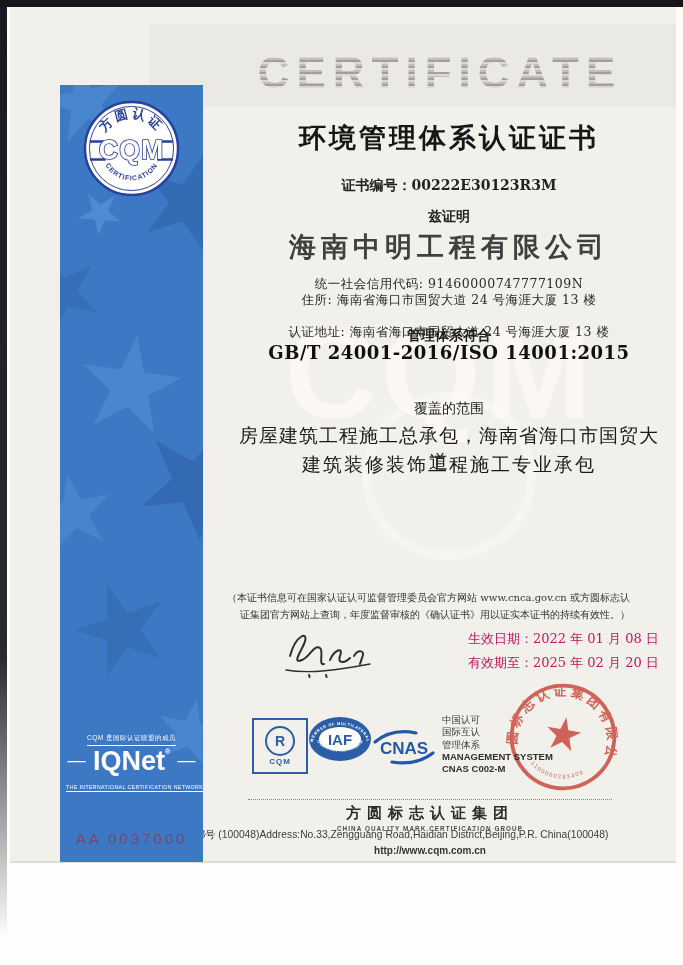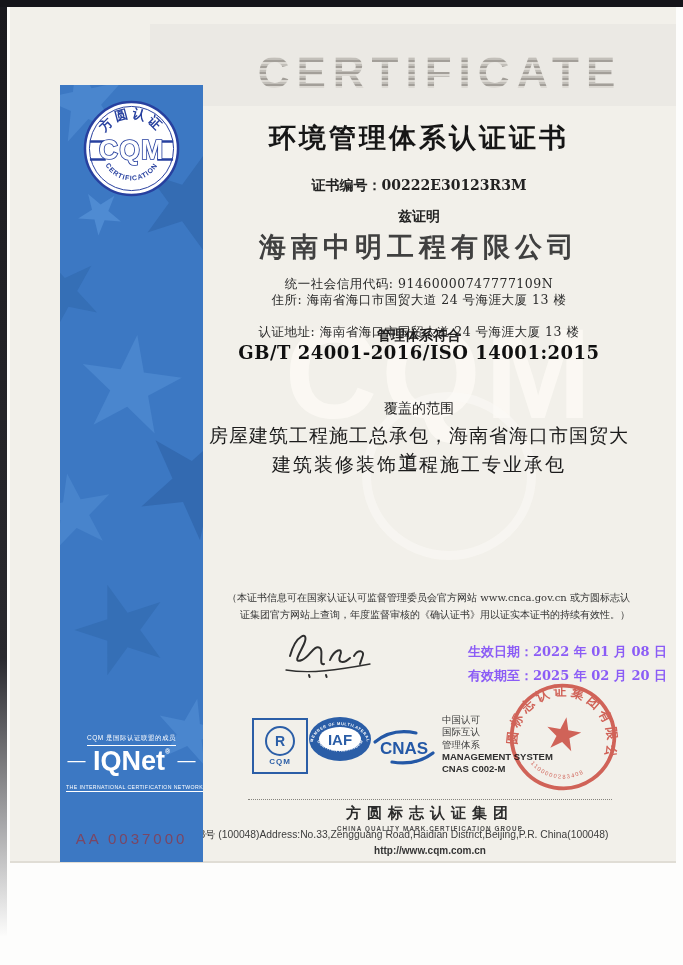--- a/index.html
+++ b/index.html
@@ -32,38 +32,38 @@
   .cqm-logo{position:absolute;left:22px;top:14px;width:99px;height:99px;}
   .iqnet{position:absolute;left:6px;top:641px;width:131px;text-align:center;color:#fff;font-family:"Liberation Sans",sans-serif;}
   .iqnet-top{font-size:6.5px;letter-spacing:.5px;border-bottom:1px solid #fff;display:inline-block;padding-bottom:2px;white-space:nowrap;}
   .iqnet-main{margin-top:2px;font-size:27px;font-weight:800;line-height:1;white-space:nowrap;}
   .iqnet-main .dash{font-size:18px;font-weight:400;vertical-align:4px;}
   .iqnet-main .reg{font-size:7px;vertical-align:16px;}
   .iqnet-bottom{margin:3px auto 0;font-size:5.2px;letter-spacing:.4px;border-bottom:1px solid #fff;display:inline-block;padding-bottom:1px;white-space:nowrap;}
   .serial{position:absolute;left:0;top:745px;width:143px;text-align:center;
     font-family:"Liberation Sans",sans-serif;font-size:15px;letter-spacing:3px;color:#7b4663;}
   
-  .cline{position:absolute;left:194px;width:450px;text-align:center;z-index:2;}
+  .cline{position:absolute;left:224px;width:450px;text-align:center;z-index:2;}
   .title{top:120px;font-size:27px;font-weight:700;letter-spacing:3px;color:#161616;}
   .certno{top:177px;font-size:14px;font-weight:600;color:#222;}
   .certify{top:208px;font-size:14px;font-weight:600;color:#222;}
   .company{top:229px;font-size:27px;font-weight:600;letter-spacing:5px;color:#404040;}
   .smallrow{font-size:12.5px;color:#2a2a2a;letter-spacing:.5px;}
   .credit{top:276px;}
   .residence{top:292px;}
   .auditaddr{top:308px;margin-top:16px;}
   .conform{top:327px;font-size:14px;font-weight:700;}
   .standard{top:342px;font-size:18px;font-weight:800;letter-spacing:.5px;color:#101010;}
   .scopehead{top:400px;font-size:14px;font-weight:400;}
   .scope1{top:423px;font-size:19px;letter-spacing:1px;color:#1b1b1b;}
   .scope2{top:452px;font-size:19px;letter-spacing:2px;color:#1b1b1b;}
   .fineprint{position:absolute;left:222px;top:590px;width:408px;z-index:2;text-align:right;
     font-size:10px;line-height:1.65;color:#333;}
   .dates{position:absolute;left:468px;top:630px;width:195px;z-index:2;
-    font-size:13px;font-weight:700;color:#8b5cf6;font-family:"DejaVu Serif",serif;margin-top:13px;}
+    font-size:13px;font-weight:400;color:#be185d;font-family:"DejaVu Serif",serif;}
   .dates div{margin-bottom:6px;white-space:nowrap;}
   .signature{position:absolute;left:276px;top:620px;z-index:2;}
   
   .rcqm{position:absolute;left:252px;top:718px;width:52px;height:52px;border:2.5px solid #2b5ea7;
     z-index:2;display:flex;flex-direction:column;align-items:center;justify-content:center;
     font-family:"Liberation Sans",sans-serif;color:#2b5ea7;background:transparent;}
   .rcqm-circle{width:26px;height:26px;border:2px solid #2b5ea7;border-radius:50%;
     display:flex;align-items:center;justify-content:center;font-size:14px;font-weight:800;}
   .rcqm-name{font-size:8px;font-weight:800;letter-spacing:1px;margin-top:1px;}
   .iaf{position:absolute;left:308px;top:716px;z-index:2;}

